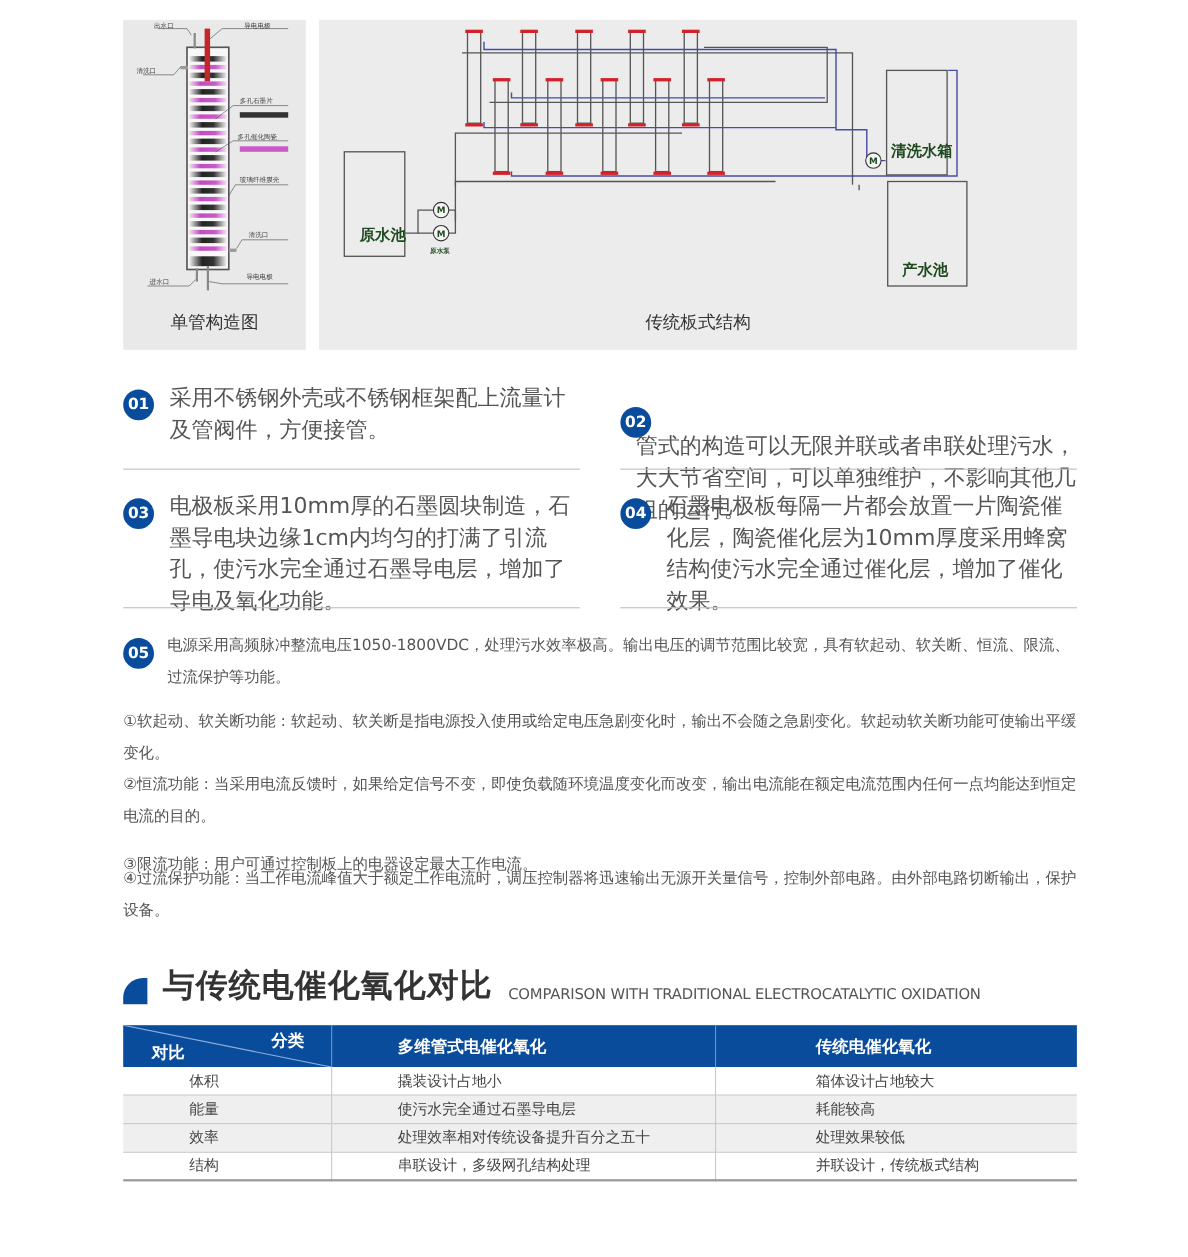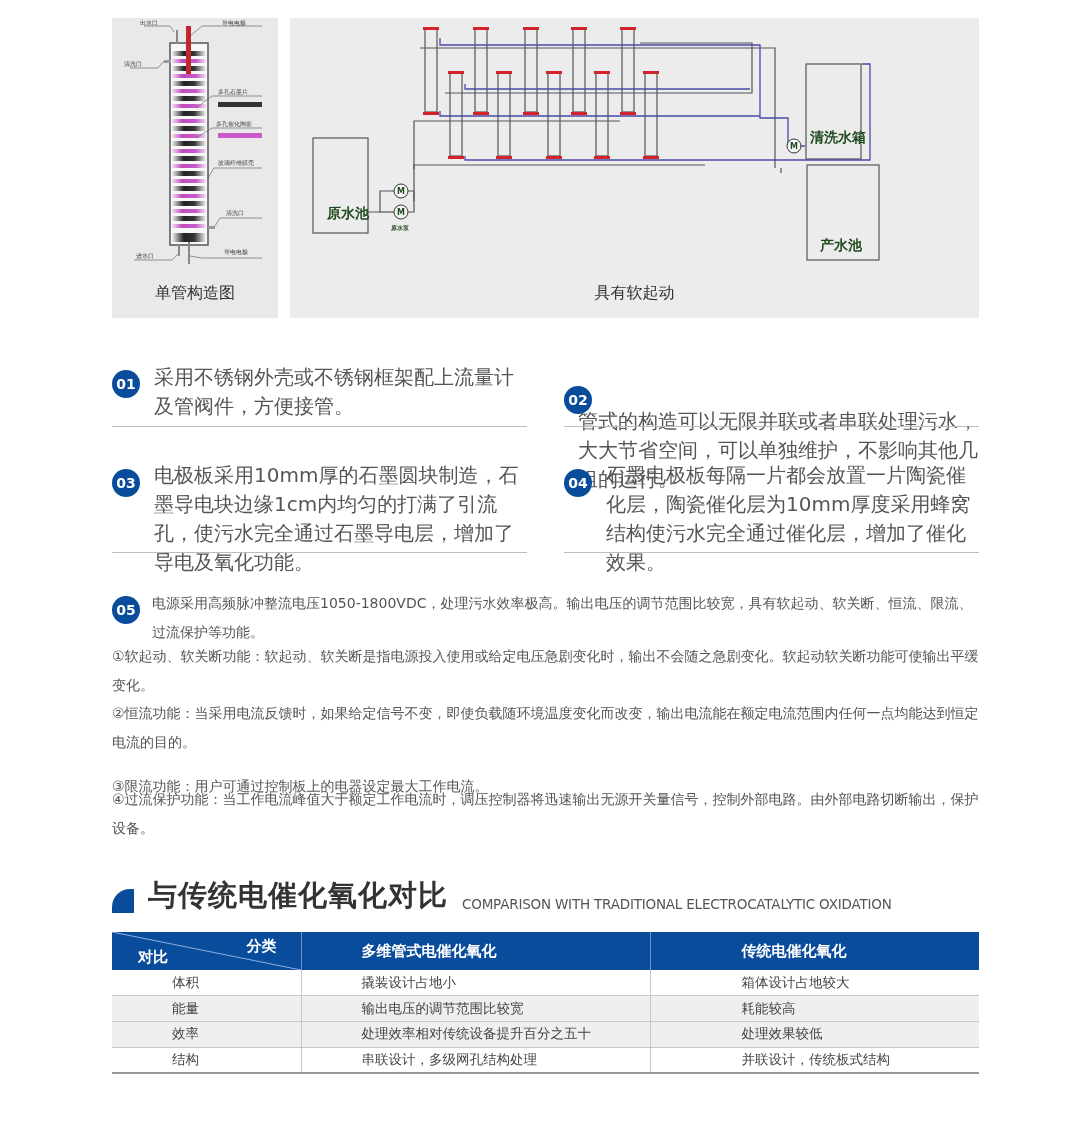--- a/index.html
+++ b/index.html
@@ -4,21 +4,21 @@
   <style>
     * { box-sizing: border-box; margin: 0; padding: 0; }
     html, body { width: 1080px; height: 1143px; background: #ffffff; overflow: hidden; }
     body { font-family: "DejaVu Sans", "Liberation Sans", sans-serif; color: #444; position: relative; }
 
     .fig-single { position: absolute; left: 112px; top: 18px; width: 166px; height: 300px; background: #e9e9e9; }
     .fig-whole { position: absolute; left: 290px; top: 18px; width: 689px; height: 300px; background: #ececec; }
     .fig-caption { position: absolute; bottom: 14px; left: 0; right: 0; text-align: center; font-size: 16px; color: #333; }
     .fig-single svg, .fig-whole svg { position: absolute; left: 0; top: 0; }
 
-    .feat { position: absolute; display: flex; margin-top: 16px; }
+    .feat { position: absolute; display: flex; }
     .num { width: 28px; height: 28px; border-radius: 50%; background: #0a4c9c; color: #fff; font-size: 14px; font-weight: bold; display: flex; align-items: center; justify-content: center; flex-shrink: 0; }
     .feat-text { font-size: 20px; line-height: 29px; color: #555; margin-left: 14px; }
     .divider { position: absolute; height: 1px; background: #bdbdbd; }
 
     .para { position: absolute; left: 112px; width: 868px; font-size: 14px; line-height: 28.5px; color: #555; }
 
     .sec-title { position: absolute; left: 112px; top: 876px; display: flex; align-items: flex-end; }
     .sec-mark { width: 22px; height: 24px; background: #0a4c9c; border-top-left-radius: 18px; margin-right: 14px; margin-bottom: 3px; }
     .sec-cn { font-size: 29px; font-weight: bold; color: #333; letter-spacing: 1px; }
     .sec-en { font-size: 13.5px; color: #555; margin-left: 14px; margin-bottom: 4px; letter-spacing: -0.2px; }
@@ -188,21 +188,21 @@
       <text x="111" y="197">M</text>
       <text x="504" y="131">M</text>
     </g>
     <g font-weight="bold" fill="#1f4a1f">
       <text x="37" y="200" font-size="14">原水池</text>
       <text x="101" y="212" font-size="6">原水泵</text>
       <text x="520" y="124" font-size="14">清洗水箱</text>
       <text x="530" y="232" font-size="14">产水池</text>
     </g>
   </svg>
-  <div class="fig-caption">具有软起动</div>
+  <div class="fig-caption">传统板式结构</div>
 </div>
 
 <div class="feat" style="left:112px; top:354px; width:416px;">
   <div class="num">01</div>
   <div class="feat-text" style="margin-top:-7px;">采用不锈钢外壳或不锈钢框架配上流量计及管阀件，方便接管。</div>
 </div>
 <div class="feat" style="left:564px; top:370px; width:416px;flex-direction:column;">
   <div class="num">02</div>
   <div class="feat-text" style="margin-top:-7px;">管式的构造可以无限并联或者串联处理污水，大大节省空间，可以单独维护，不影响其他几组的运行。</div>
 </div>
@@ -251,21 +251,21 @@
     </tr>
   </thead>
   <tbody>
     <tr>
       <td class="c0">体积</td>
       <td class="c1">撬装设计占地小</td>
       <td class="c2">箱体设计占地较大</td>
     </tr>
     <tr class="alt">
       <td class="c0">能量</td>
-      <td class="c1">输出电压的调节范围比较宽</td>
+      <td class="c1">使污水完全通过石墨导电层</td>
       <td class="c2">耗能较高</td>
     </tr>
     <tr class="alt">
       <td class="c0">效率</td>
       <td class="c1">处理效率相对传统设备提升百分之五十</td>
       <td class="c2">处理效果较低</td>
     </tr>
     <tr>
       <td class="c0">结构</td>
       <td class="c1">串联设计，多级网孔结构处理</td>

